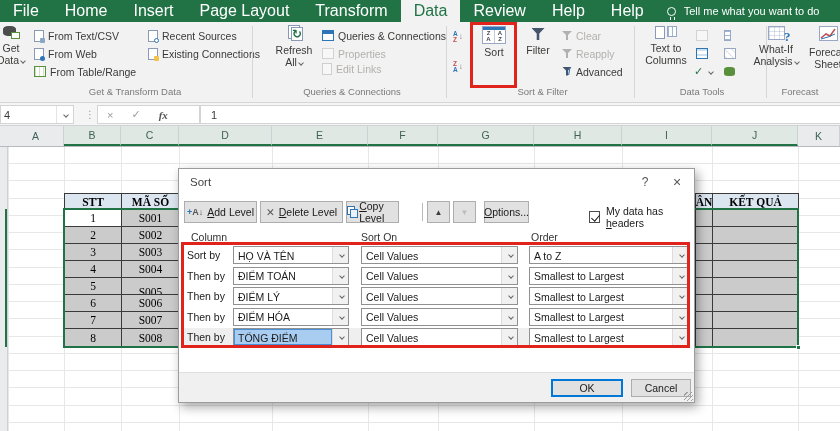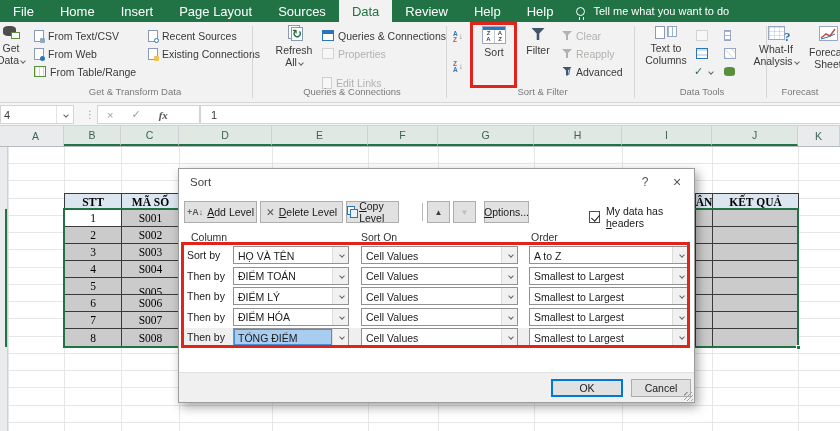--- a/index.html
+++ b/index.html
@@ -6,21 +6,21 @@
   html,body { background:#fff; }
   #screen{
     position:relative; width:840px; height:431px; overflow:hidden;
     font-family:"Liberation Sans","DejaVu Sans",sans-serif; color:#3b3a39;
     background:#f2f2f2;
   }
   .abs{position:absolute;}
 
   
   #tabbar{left:0;top:0;width:840px;height:22px;background:#217346;display:flex;align-items:stretch;}
-  .rtab{color:#fff;font-size:13px;display:flex;align-items:center;padding:0 13px;white-space:nowrap;}
+  .rtab{color:#fff;font-size:16px;display:flex;align-items:center;padding:0 13px;white-space:nowrap;}
   .rtab.sel{background:#f2f2f2;color:#217346;}
   #tellme{display:flex;align-items:center;color:#fff;font-size:11px;gap:8px;padding-left:10px;}
   .bulb{width:9px;height:9px;border:1.4px solid #fff;border-radius:50%;position:relative;display:inline-block;}
   .bulb::after{content:"";position:absolute;left:2px;top:9px;width:3px;height:3px;border-left:1.4px solid #fff;border-right:1.4px solid #fff;}
 
   
   #ribbon{left:0;top:22px;width:840px;height:81px;background:#f2f2f2;border-bottom:1px solid #d8d6d4;font-size:10.5px;}
   .gsep{position:absolute;top:4px;width:1px;height:72px;background:#d8d6d4;}
   .glabel{position:absolute;top:64px;font-size:9.5px;color:#7a7a7a;text-align:center;}
   .rsmall{position:absolute;height:17px;display:flex;align-items:center;gap:4px;white-space:nowrap;color:#3b3a39;}
@@ -111,21 +111,21 @@
 </head>
 <body>
 
 <div id="screen">
 
   <div id="tabbar" class="abs">
     <span class="rtab">File</span>
     <span class="rtab">Home</span>
     <span class="rtab">Insert</span>
     <span class="rtab">Page Layout</span>
-    <span class="rtab">Sources</span>
+    <span class="rtab">Transform</span>
     <span class="rtab sel">Data</span>
     <span class="rtab">Review</span>
     <span class="rtab">Help</span>
     <span class="rtab">Help</span>
     <div id="tellme">
       <span class="bulb"></span>
       <span>Tell me what you want to do</span>
     </div>
   </div>
 
@@ -183,21 +183,21 @@
     <div class="rsmall" style="left:322px;top:5px;">
       <span class="mini" style="border-color:#2e75b6;">
           <i style="position:absolute;left:0;top:0;right:0;height:3px;background:#2e75b6;"></i>
         </span>
       <span>Queries &amp; Connections</span>
     </div>
     <div class="rsmall dis" style="left:322px;top:23px;">
       <span class="mini ic"></span>
       <span>Properties</span>
     </div>
-    <div class="rsmall dis" style="left:322px;top:52px;justify-content:space-between;">
+    <div class="rsmall dis" style="left:322px;top:38px;justify-content:space-between;">
       <span class="i-page ic"></span>
       <span>Edit Links</span>
     </div>
     <div class="glabel" style="left:262px;width:180px;">Queries &amp; Connections</div>
     <div class="gsep" style="left:446px;"></div>
 
     <div class="rsmall" style="left:453px;top:6px;">
       <span class="i-az">
         <span class="l">
             <i style="color:#2e75b6;">A</i>

